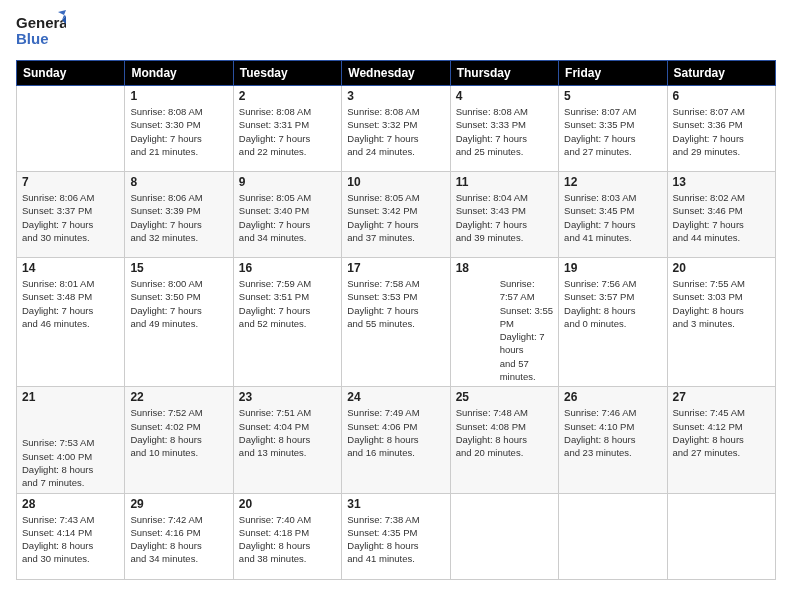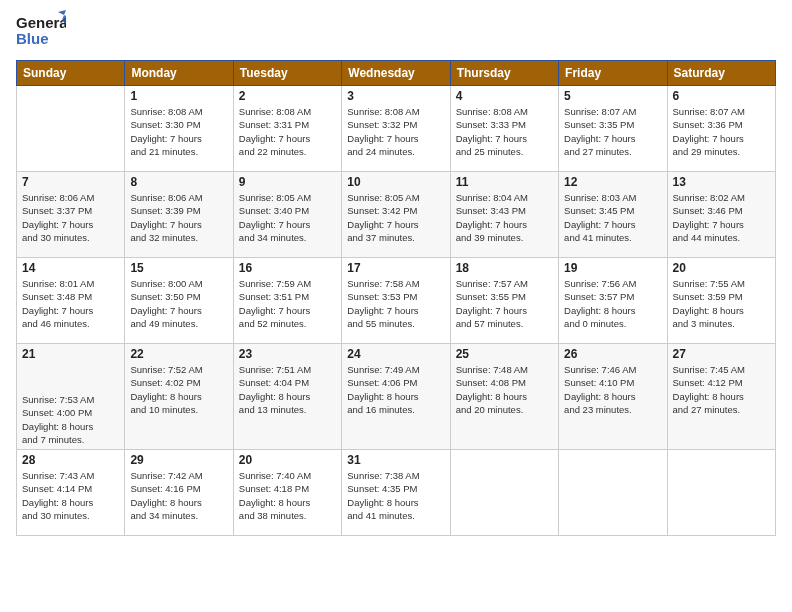--- a/index.html
+++ b/index.html
@@ -31,21 +31,21 @@
     .subtitle {
       font-size: 15px;
       color: #444;
     }
     .calendar-table {
       width: 100%;
       border-collapse: collapse;
       table-layout: fixed;
     }
     .calendar-table th {
-      background: #a16207;
+      background: #000000;
       color: #fff;
       font-size: 12px;
       font-weight: bold;
       text-align: left;
       padding: 5px 6px;
       border: 1px solid #2a50a0;
     }
     .calendar-table td {
       border: 1px solid #ccc;
       vertical-align: top;
@@ -228,36 +228,36 @@
           </td>
           <td>
             <span class="day-num">17</span>
             <div class="cell-info" style="white-space: pre-line;">Sunrise: 7:58 AM
 Sunset: 3:53 PM
 Daylight: 7 hours
 and 55 minutes.</div>
           </td>
           <td>
             <span class="day-num">18</span>
-            <div class="cell-info" style="white-space: pre-line;">Sunrise: 7:57 AM
+            <div class="cell-info" style="white-space: pre-line; margin-left: 44px;">Sunrise: 7:57 AM
 Sunset: 3:55 PM
 Daylight: 7 hours
 and 57 minutes.</div>
           </td>
           <td>
             <span class="day-num">19</span>
             <div class="cell-info" style="white-space: pre-line;">Sunrise: 7:56 AM
 Sunset: 3:57 PM
 Daylight: 8 hours
 and 0 minutes.</div>
           </td>
           <td>
             <span class="day-num">20</span>
             <div class="cell-info" style="white-space: pre-line;">Sunrise: 7:55 AM
-Sunset: 3:59 PM
+Sunset: 3:03 PM
 Daylight: 8 hours
 and 3 minutes.</div>
           </td>
         </tr>
         <tr>
           <td>
             <span class="day-num">21</span>
             <div class="cell-info" style="white-space: pre-line; margin-top: 32px;">Sunrise: 7:53 AM
 Sunset: 4:00 PM
 Daylight: 8 hours

